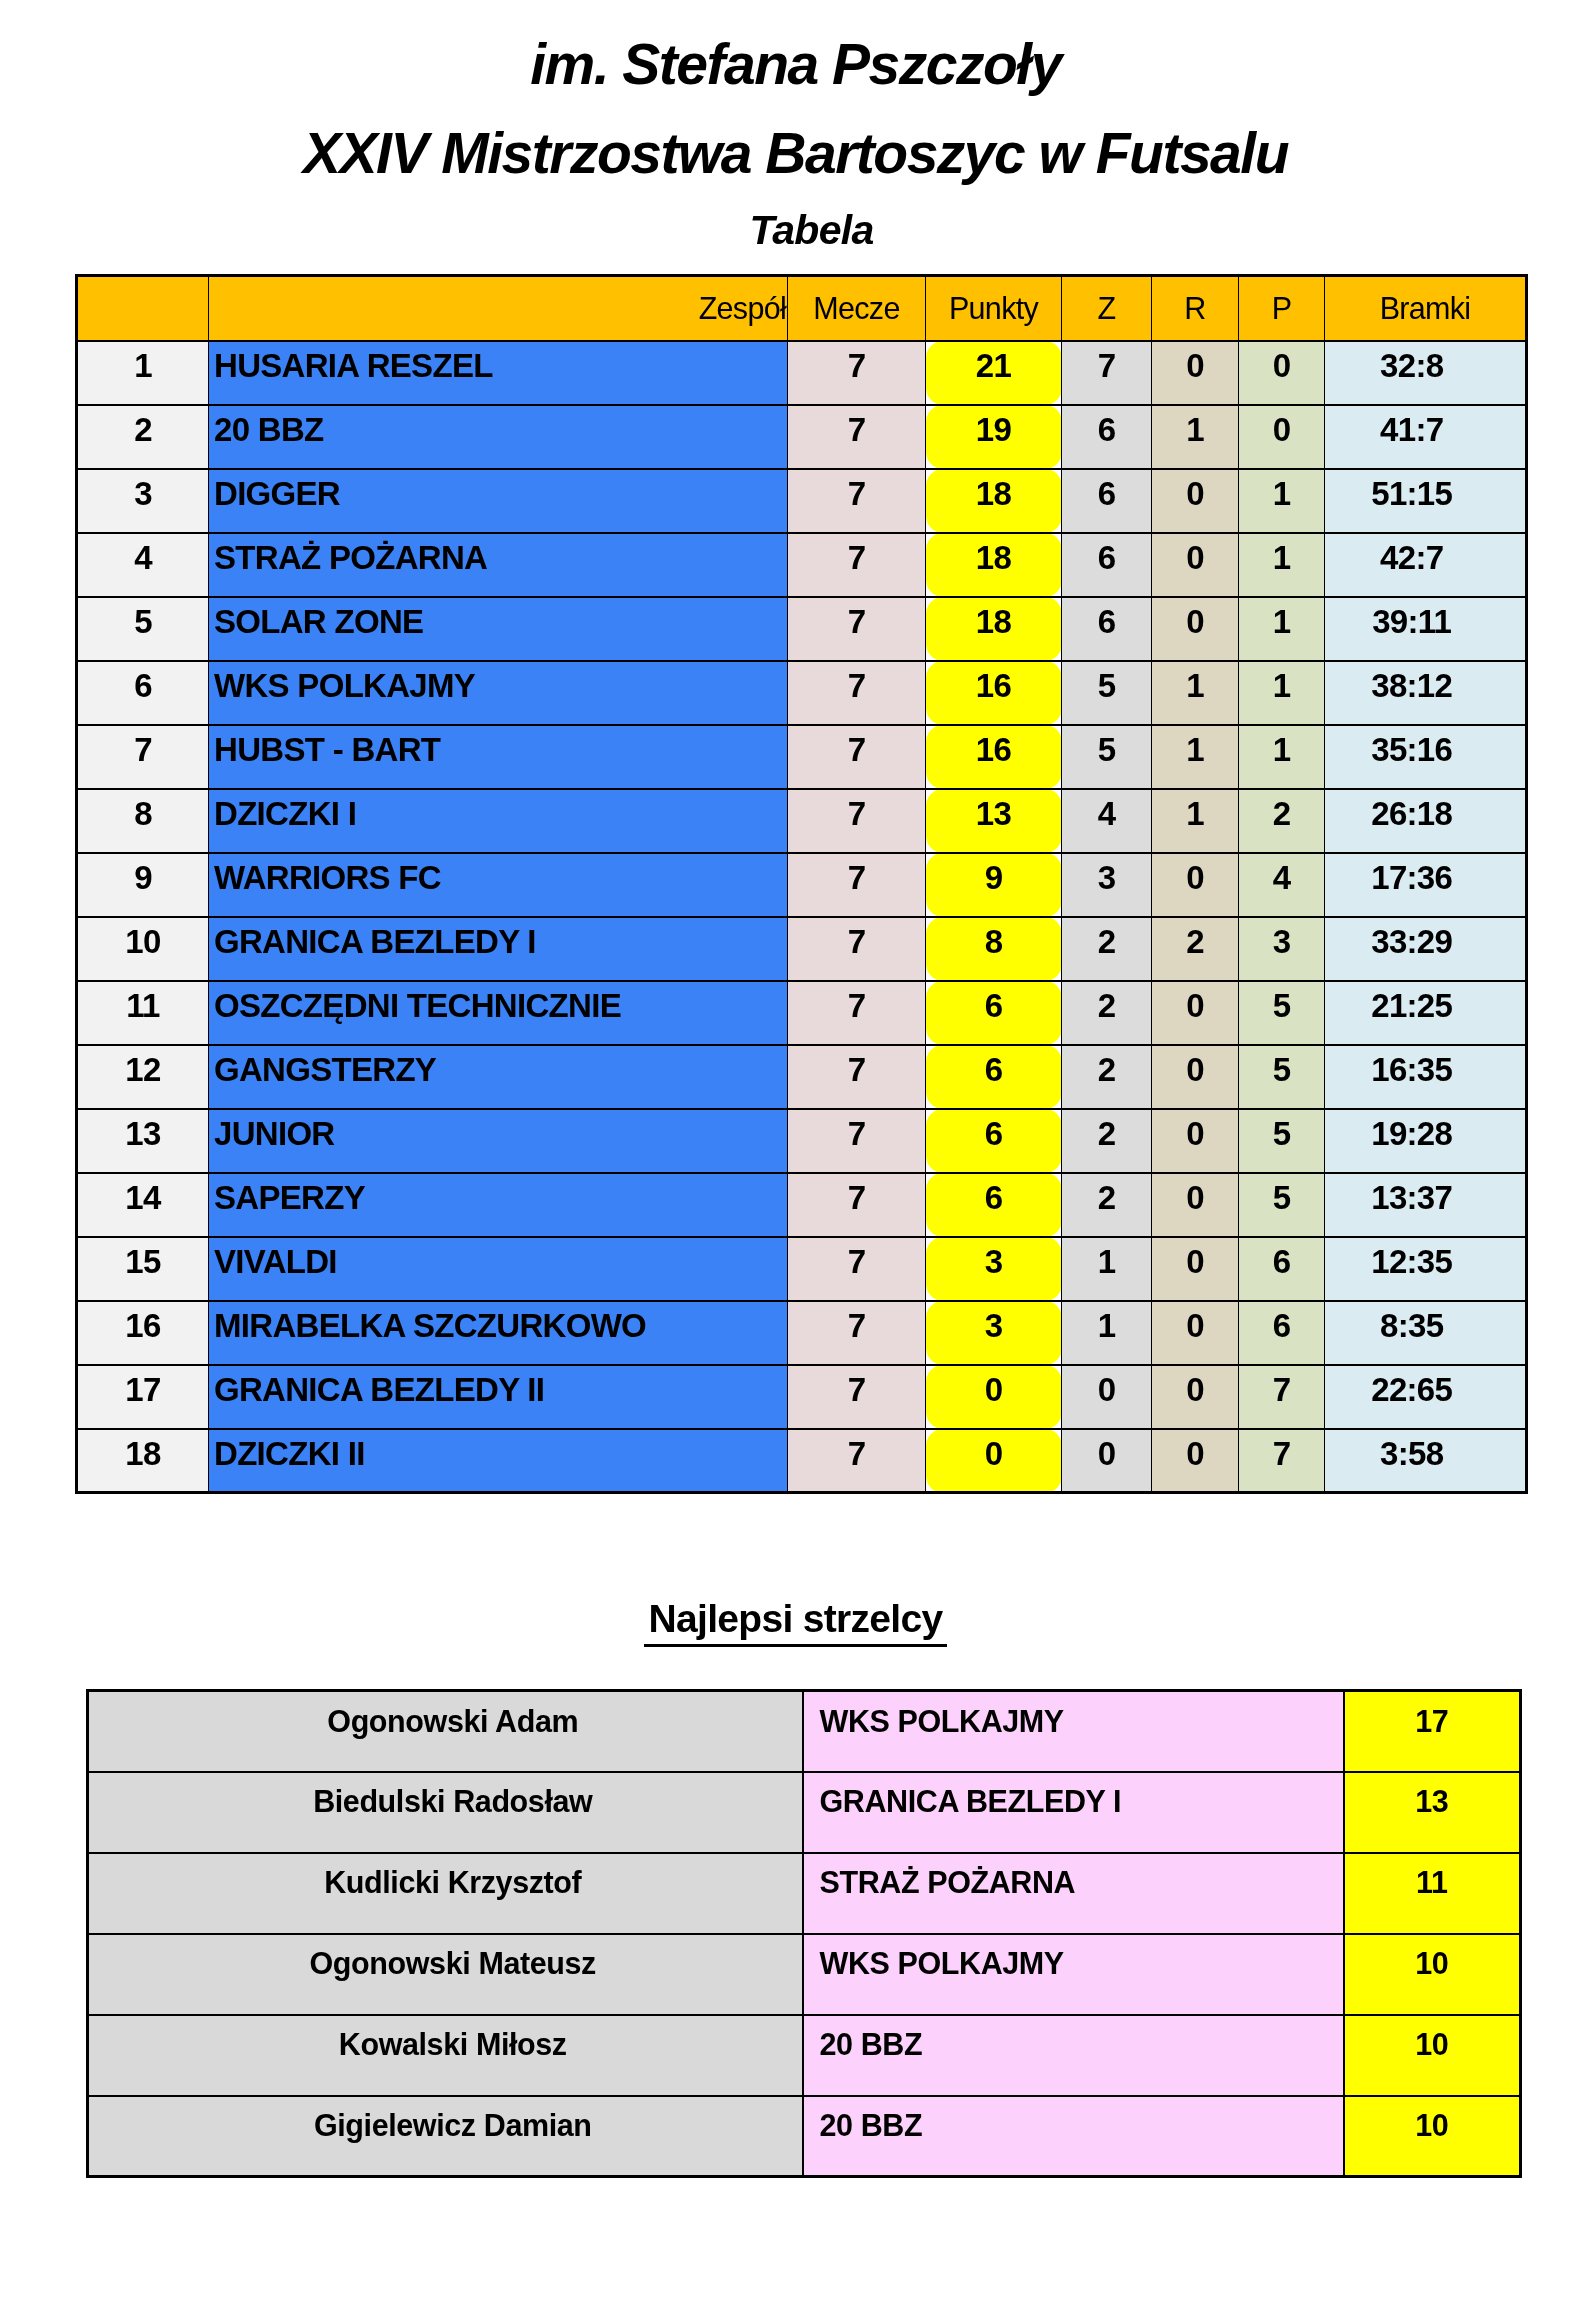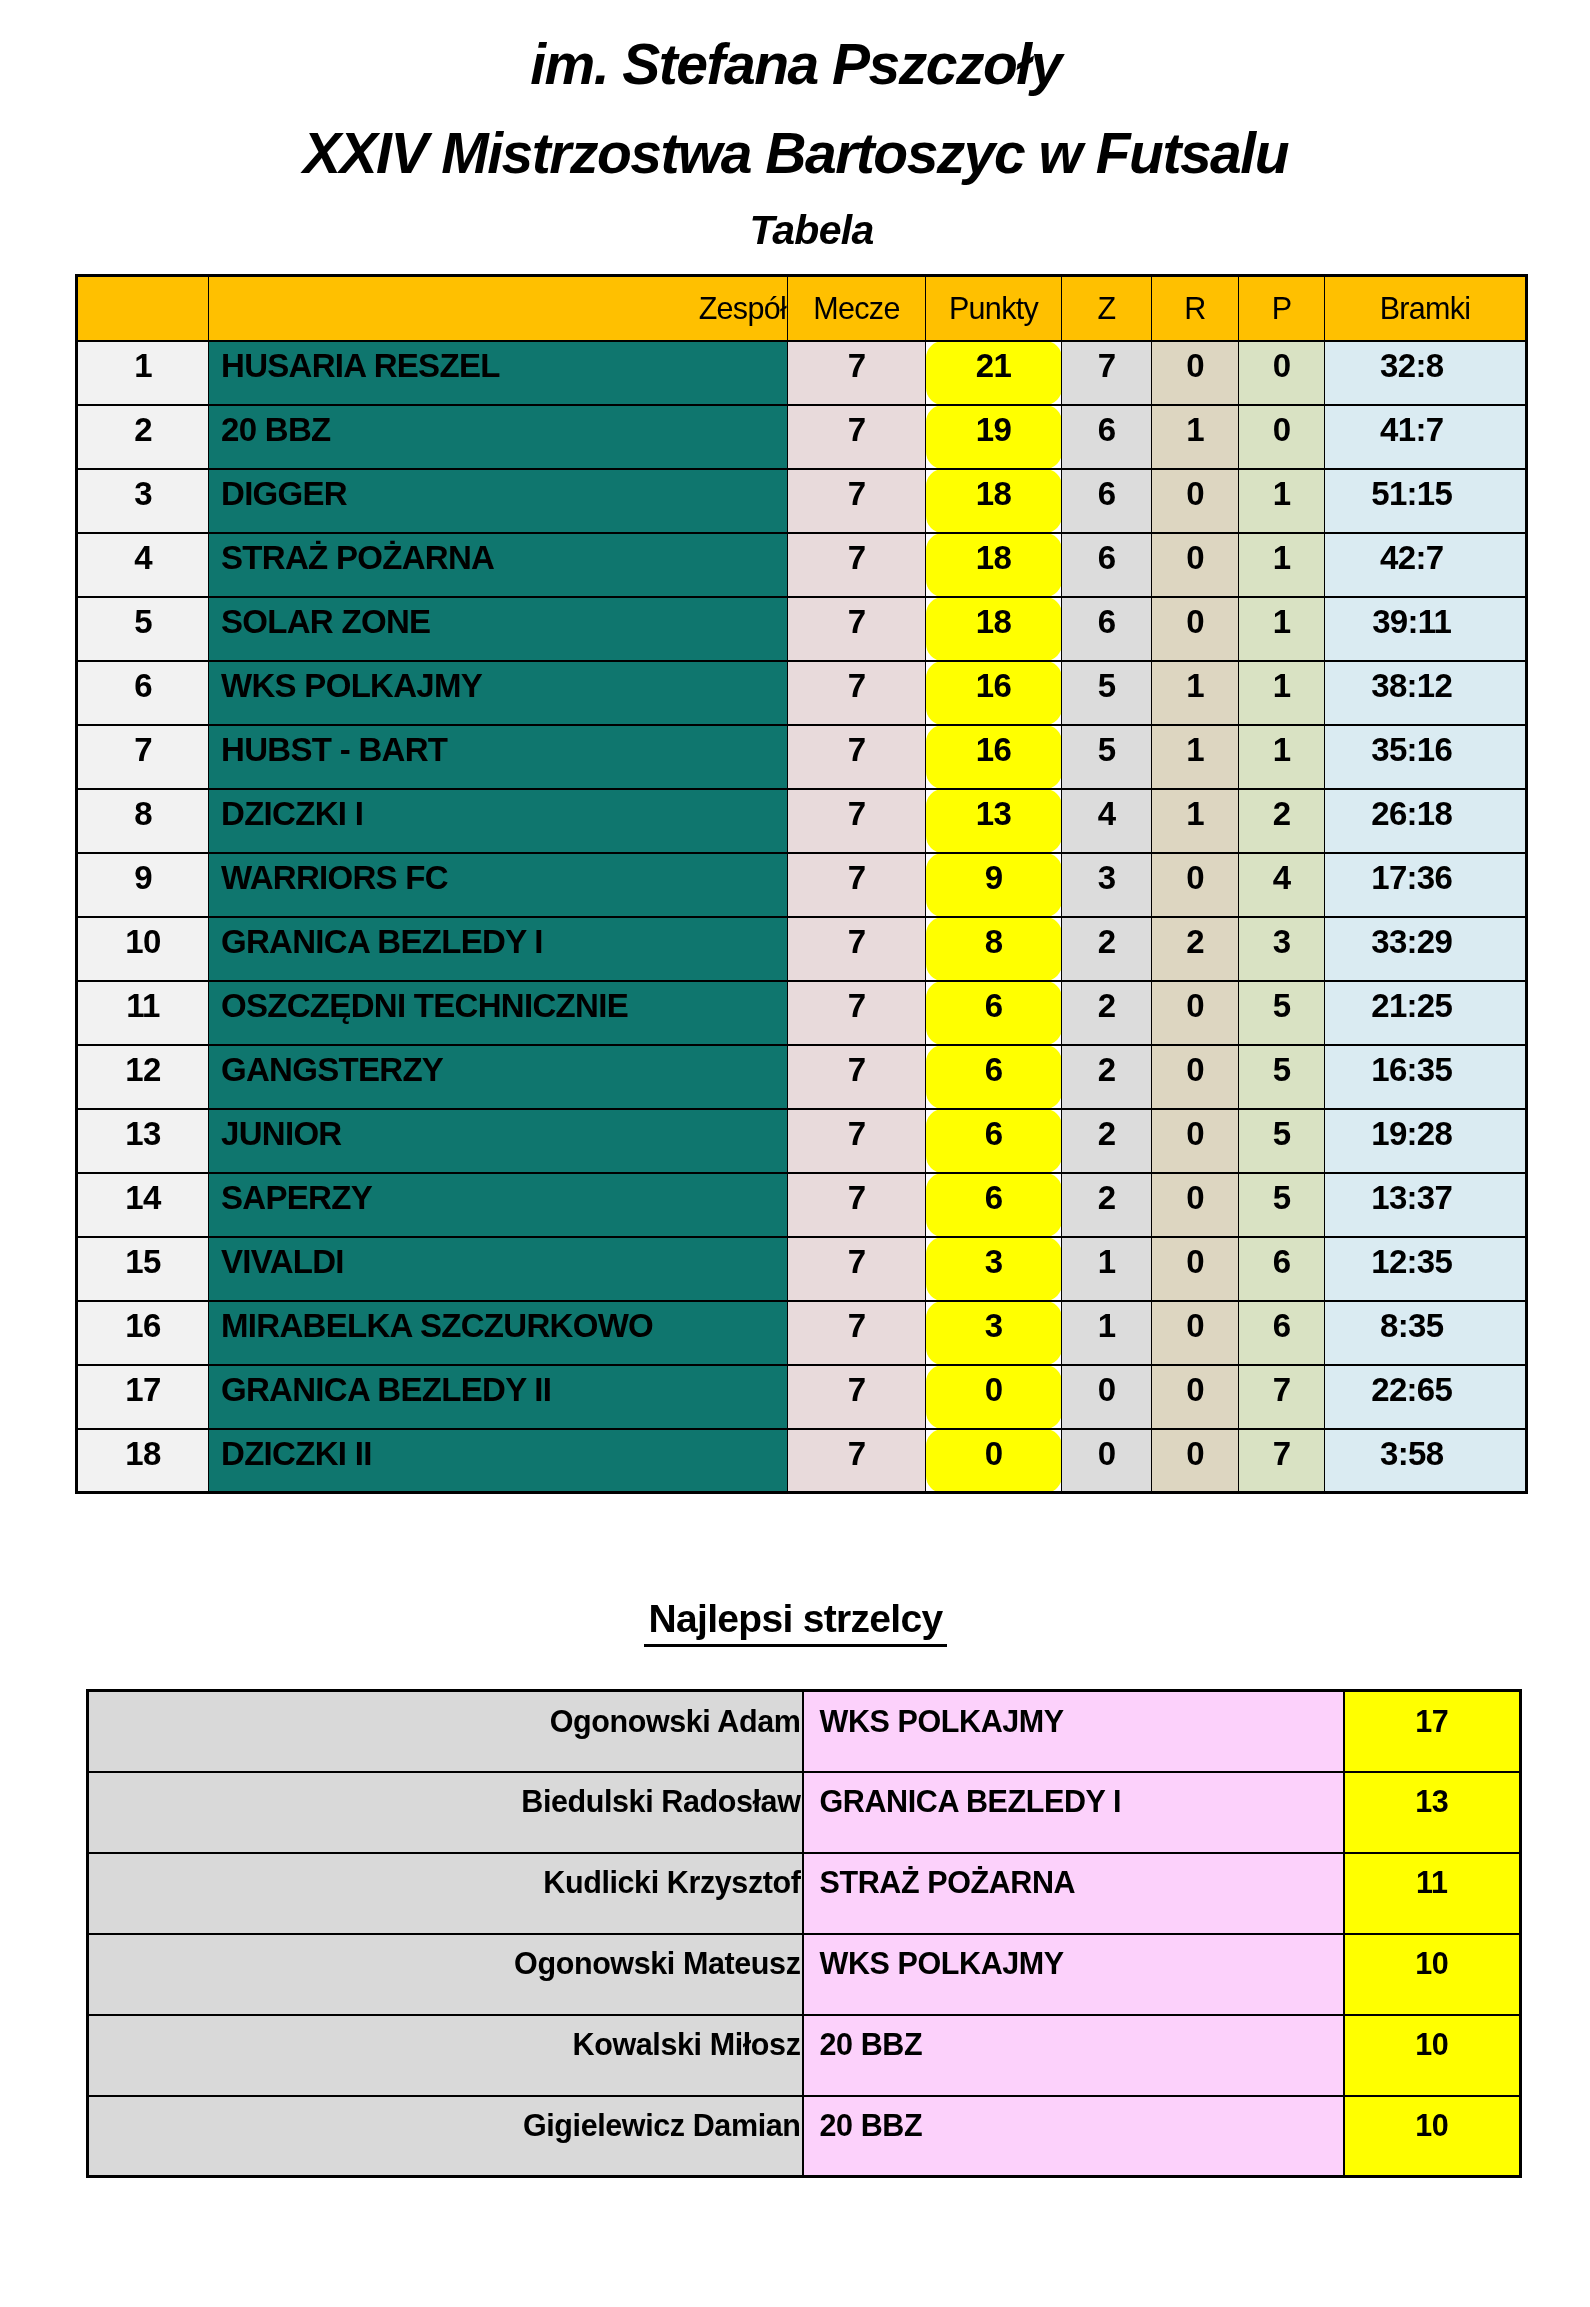--- a/index.html
+++ b/index.html
@@ -37,21 +37,21 @@
     background:#FFC000;font-weight:400;font-size:30.5px;
     font-stretch:condensed;letter-spacing:-0.7px;
     text-align:center;vertical-align:middle;
   }
   .standings th.col-team{text-align:right;padding-left:16px;}
   .standings td{
     font-weight:bold;font-size:33px;font-stretch:condensed;letter-spacing:-0.7px;
     text-align:center;vertical-align:top;padding-top:5.8px;
   }
   .standings td.col-rank{background:#F2F2F2;}
-  .standings td.col-team{background:#0f766e;text-align:left;padding-left:12px;}
+  .standings td.col-team{background:#3b82f6;text-align:left;padding-left:5px;}
   .standings td.col-mecze{background:#E8DADB;}
   .standings td.col-punkty{background:#FFFF00;border-radius:17px;}
   .standings td.col-z{background:#DCDCDC;}
   .standings td.col-r{background:#DDD6C1;}
   .standings td.col-p{background:#D9E2C3;}
   .standings td.col-bramki{background:#DAEBF2;text-align:center;padding-right:27.6px;}
   
   .scorers-heading{
     position:absolute;top:1599px;left:0;width:100%;text-align:center;
   }
@@ -63,21 +63,21 @@
     position:absolute;left:86px;top:1689px;width:1433px;
     border:3.6px solid #000;
   }
   .scorers td{
     border-left:2.2px solid #000;border-right:2.2px solid #000;
     border-top:2.9px solid #000;border-bottom:2.9px solid #000;
     font-weight:bold;font-size:30.5px;font-stretch:condensed;letter-spacing:-0.4px;
     vertical-align:top;padding-top:11.6px;overflow:hidden;white-space:nowrap;
   }
   .scorers tr{height:81px;}
-  .scorers td.col-player{background:#D9D9D9;text-align:right;padding-left:16px;margin-top:38px;}
+  .scorers td.col-player{background:#D9D9D9;text-align:center;padding-left:16px;margin-top:38px;}
   .scorers td.col-steam{background:#FCD1FB;text-align:left;padding-left:16px;}
   .scorers td.col-goals{background:#FFFF00;text-align:center;}
 </style>
 </head>
 <body>
 
 <div class="doc-header">
   <div class="title-line second">im. Stefana Pszczoły</div>
   <div class="title-line first">XXIV Mistrzostwa Bartoszyc w Futsalu</div>
   <div class="subtitle">Tabela</div>

